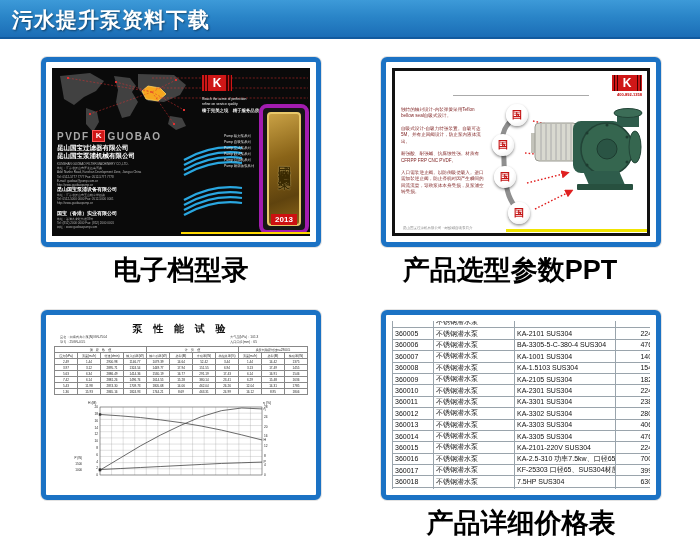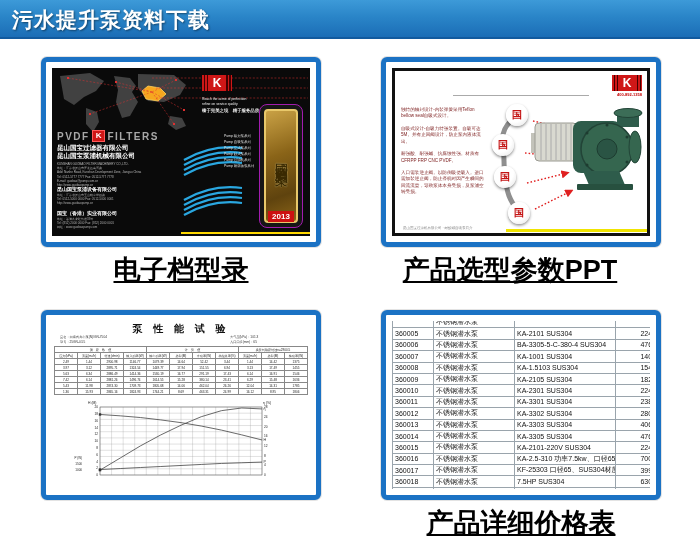--- a/index.html
+++ b/index.html
@@ -13,21 +13,21 @@
   #hdr .t{color:#fff;font-weight:bold;font-size:21px;padding:6px 0 0 12px;
     text-shadow:1px 1px 2px rgba(0,0,0,.45);letter-spacing:1px;}
 
   
   .card{position:absolute;width:280px;height:190px;box-sizing:border-box;
     border:5px solid #1b72c4;border-radius:6px;background:#fff;padding:6px;
     box-shadow:0 0 0 1px #e3e3e3;}
   .card .inner{position:relative;width:258px;height:168px;overflow:hidden;}
   #card-catalog{left:41px;top:57px;} #card-ppt{left:381px;top:57px;}
   #card-perf{left:41px;top:310px;}  #card-price{left:381px;top:310px;}
-  .caption{position:absolute;width:280px;text-align:center;font-size:27px;font-weight:bold;color:#000;text-decoration:underline;}
+  .caption{position:absolute;width:280px;text-align:center;font-size:27px;font-weight:bold;color:#000;}
   #cap1{left:41px;top:252px;} #cap2{left:370px;top:252px;}
   #cap3{left:41px;top:505px;} #cap4{left:381px;top:505px;}
 
   
   .cover{position:absolute;inset:0;background:#0a0a0a;color:#ddd;}
   .cover svg{position:absolute;left:0;top:0;}
   .pf{position:absolute;left:5px;top:62px;font-size:10px;font-weight:bold;color:#a8a8a8;letter-spacing:1.5px;display:flex;align-items:center;gap:2px;}
   .kchip{display:inline-block;background:#cf1717;color:#fff;font-size:8px;font-weight:bold;
     padding:0 3px;border:1px solid #ff5a5a;line-height:10px;letter-spacing:0;}
   .co1{position:absolute;left:5px;top:76px;font-size:6.5px;font-weight:bold;color:#fff;line-height:1.25;}
@@ -36,21 +36,21 @@
   .br-l{position:absolute;left:5px;font-size:3px;color:#b0b0b0;line-height:1.35;}
   .klogo{position:absolute;display:flex;align-items:center;}
   .kbar{width:7px;height:16px;background:repeating-linear-gradient(90deg,#cf1717 0 1.5px,#400 1.5px 3px);}
   .kbox{width:16px;height:16px;background:#cf1717;color:#fff;font-weight:bold;font-size:12px;
     display:flex;align-items:center;justify-content:center;}
   #klogo-cat{left:150px;top:7px;}
   .tagl{position:absolute;left:150px;top:29px;font-size:3.4px;color:#eee;line-height:1.5;}
   .tagl .cn{font-size:4.4px;font-weight:bold;margin-top:1px;}
   .series{position:absolute;left:172px;top:66px;font-size:3.4px;color:#e5e5e5;line-height:1.75;}
   .banner{position:absolute;left:207px;top:36px;width:42px;height:122px;background:#161616;
-    border:1px solid #a21caf;border-radius:8px;}
+    border:4px solid #a21caf;border-radius:8px;}
   .banner .gold{position:absolute;left:4px;top:4px;right:4px;bottom:4px;border:2px solid #e8c86a;border-radius:4px;
     background:linear-gradient(160deg,#c9a145 0%,#8a6418 40%,#5f430e 75%,#8a6418 100%);}
   .banner .vt{position:absolute;left:0;right:0;top:8px;bottom:22px;writing-mode:vertical-rl;
     margin:auto;font-size:13px;font-weight:bold;color:#3a2a02;letter-spacing:3px;
     text-shadow:0 0 1px #f4d98c;display:flex;align-items:center;justify-content:center;}
   .banner .yr{position:absolute;left:50%;transform:translateX(-50%);bottom:5px;width:26px;height:11px;
     background:#cc1111;color:#fff;font-size:8px;font-weight:bold;text-align:center;line-height:11px;}
   .yline{position:absolute;right:0;bottom:2px;width:50%;height:2.5px;background:#ffd800;}
 
   
@@ -142,21 +142,21 @@
             <path d="M132,132 Q160,116 190,120"></path>
               <path d="M132,137 Q160,121 190,125"></path>
             <path d="M132,142 Q160,126 190,130"></path>
               <path d="M132,147 Q160,131 190,135"></path>
           </g>
         </svg>
 
         <div class="pf">
           <span>PVDF</span>
           <span class="kchip">K</span>
-          <span>FILTERS</span>
+          <span>GUOBAO</span>
         </div>
         <div class="co1">
           <div>昆山国宝过滤器有限公司</div>
           <div>昆山国宝泵浦机械有限公司</div>
         </div>
         <div class="addr">
             <div>KUNSHAN GUOBAO FILTER MACHINERY CO.,LTD.</div>
             <div>地址：江苏省昆山市开发区南河路</div>
             <div>Add: Nanhe Road, Kunshan Development Zone, Jiangsu China</div>
             <div>Tel: 0512-5777 7777   Fax: 0512-5777 7778</div>

